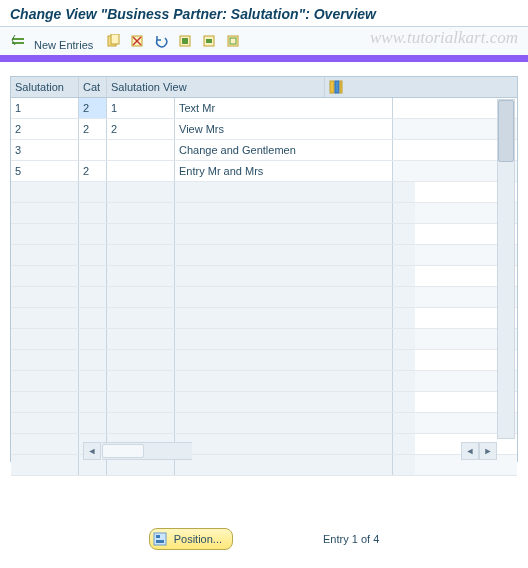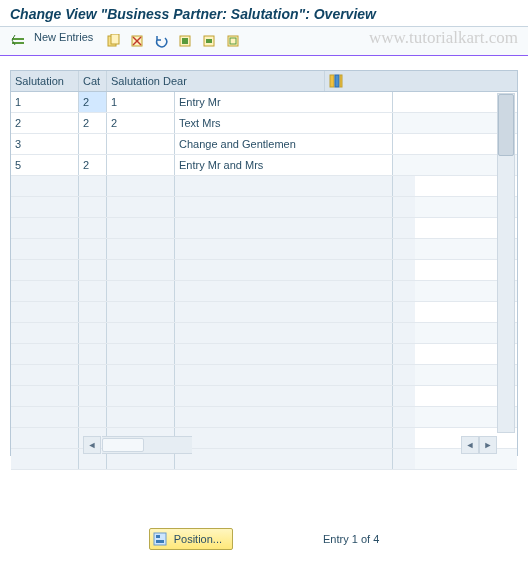--- a/index.html
+++ b/index.html
@@ -1,21 +1,21 @@
 <!DOCTYPE html>
 <html><head>
 <meta charset="utf-8">
 <style>
 html,body{margin:0;padding:0;font-family:Arial,Helvetica,sans-serif;font-size:11px;background:#fff}
 .app{width:528px;height:568px;position:relative;background:#fff;box-sizing:border-box}
 .header{padding:6px 10px 4px;color:#104464;font-size:14px;font-style:italic;font-weight:bold;border-bottom:1px solid #c7d5e0}
-.toolbar{display:flex;align-items:flex-start;gap:4px;padding:4px 8px;border-bottom:1px solid #8b5cf6;background:#f7fafc}
+.toolbar{display:flex;align-items:flex-end;gap:4px;padding:4px 8px;border-bottom:7px solid #8b5cf6;background:#f7fafc}
 .tbar-ico{width:18px;height:18px;display:flex;align-items:center;justify-content:center;border:1px solid transparent;border-radius:2px;cursor:pointer}
 .newentries{color:#2a4f67;padding:0 6px 0 2px;cursor:pointer}
-.watermark{position:absolute;right:10px;top:28px;color:#d0d0d0;font-size:17px;font-family:Georgia,serif;pointer-events:none}
+.watermark{position:absolute;right:10px;top:28px;color:#d0d0d0;font-size:17px;font-family:Georgia,serif;font-style:italic;pointer-events:none}
 .table-wrap{margin:14px 10px 4px 10px;border:1px solid #b8c9d8;background:#eef3f8;height:386px;position:relative;box-sizing:border-box}
 .table-header{display:flex;background:#dbe5ee;border-bottom:1px solid #b8c9d8}
 .th,.td{box-sizing:border-box;border-right:1px solid #c7d5e0;padding:3px 4px;height:20px;line-height:14px;overflow:hidden;white-space:nowrap;color:#2a4f67}
 .th{font-weight:normal;background:#dbe5ee}
 .col-sal{width:68px}
 .col-cat{width:28px}
 .col-sex{width:68px}
 .col-txt{width:218px}
 .col-cfg{width:22px;border-right:none;background:#dbe5ee;display:flex;align-items:center;justify-content:center}
 .rows{background:#fff}
@@ -25,21 +25,21 @@
 .row .td.editable{background:#fff}
 .row .td.sel{background:#d2e8ff}
 .row.empty .td{background:#eef3f8}
 .vscroll{position:absolute;right:2px;top:22px;width:16px;bottom:22px;background:#e6edf3;border:1px solid #cdd8e2}
 .vscroll .thumb{position:absolute;top:0;left:0;right:0;height:60px;background:#cdd8e2;border:1px solid #aebfce;border-radius:2px}
 .hscroll{position:absolute;left:2px;right:20px;bottom:2px;height:16px;display:flex;align-items:center}
 .hs-btn{width:16px;height:16px;background:#e6edf3;border:1px solid #cdd8e2;display:flex;align-items:center;justify-content:center;color:#5a7086;font-size:9px;cursor:pointer}
 .hs-track{flex:1;height:16px;background:#e6edf3;border-top:1px solid #cdd8e2;border-bottom:1px solid #cdd8e2;position:relative;margin:0 1px}
 .hs-thumb{position:absolute;left:0;top:1px;height:12px;width:40px;background:#f4f8fb;border:1px solid #cdd8e2;border-radius:2px}
 .footer{position:absolute;bottom:18px;left:0;right:0;display:flex;align-items:center;justify-content:center;gap:90px}
-.pos-btn{display:flex;align-items:center;background:linear-gradient(#fff6bf,#ffe87a);border:1px solid #b8a94d;border-radius:2px;height:20px;padding:0 10px 0 2px;cursor:pointer;color:#2a4f67}
+.pos-btn{display:flex;align-items:center;background:linear-gradient(#fff6bf,#ffe87a);border:1px solid #b8a94d;border-radius:8px;height:20px;padding:0 10px 0 2px;cursor:pointer;color:#2a4f67}
 .pos-btn .bicon{width:16px;height:16px;margin-right:6px;display:flex;align-items:center;justify-content:center}
 .entry-text{color:#2a4f67}
 svg{display:block}
 </style>
 </head>
 <body>
 <div class="app">
 
 <div class="header">Change View "Business Partner: Salutation": Overview</div>
 
@@ -90,42 +90,42 @@
         </svg>
   </div>
 </div>
 
 <div class="watermark">www.tutorialkart.com</div>
 
 <div class="table-wrap">
   <div class="table-header">
     <div class="th col-sal">Salutation</div>
     <div class="th col-cat">Cat</div>
-    <div class="th col-txt">Salutation Dear</div>
+    <div class="th col-txt">Salutation View</div>
     <div class="th col-cfg">
       <svg width="14" height="14">
             <rect x="1" y="1" width="4" height="12" fill="#f0c040" stroke="#c0a030"></rect>
             <rect x="6" y="1" width="4" height="12" fill="#4a90d0" stroke="#2a6bb0"></rect>
             <rect x="11" y="1" width="2" height="12" fill="#f0c040" stroke="#c0a030"></rect>
           </svg>
     </div>
   </div>
   <div class="rows">
     <div class="row">
       <div class="td col-sal editable">1</div>
       <div class="td col-cat sel">2</div>
       <div class="td col-sex editable">1</div>
-      <div class="td col-txt editable">Entry Mr</div>
+      <div class="td col-txt editable">Text Mr</div>
       <div class="td col-cfg"></div>
     </div>
     <div class="row">
       <div class="td col-sal editable">2</div>
       <div class="td col-cat editable">2</div>
       <div class="td col-sex editable">2</div>
-      <div class="td col-txt editable">Text Mrs</div>
+      <div class="td col-txt editable">View Mrs</div>
       <div class="td col-cfg"></div>
     </div>
     <div class="row">
       <div class="td col-sal editable">3</div>
       <div class="td col-cat editable"></div>
       <div class="td col-sex editable"></div>
       <div class="td col-txt editable">Change and Gentlemen</div>
       <div class="td col-cfg"></div>
     </div>
     <div class="row">

